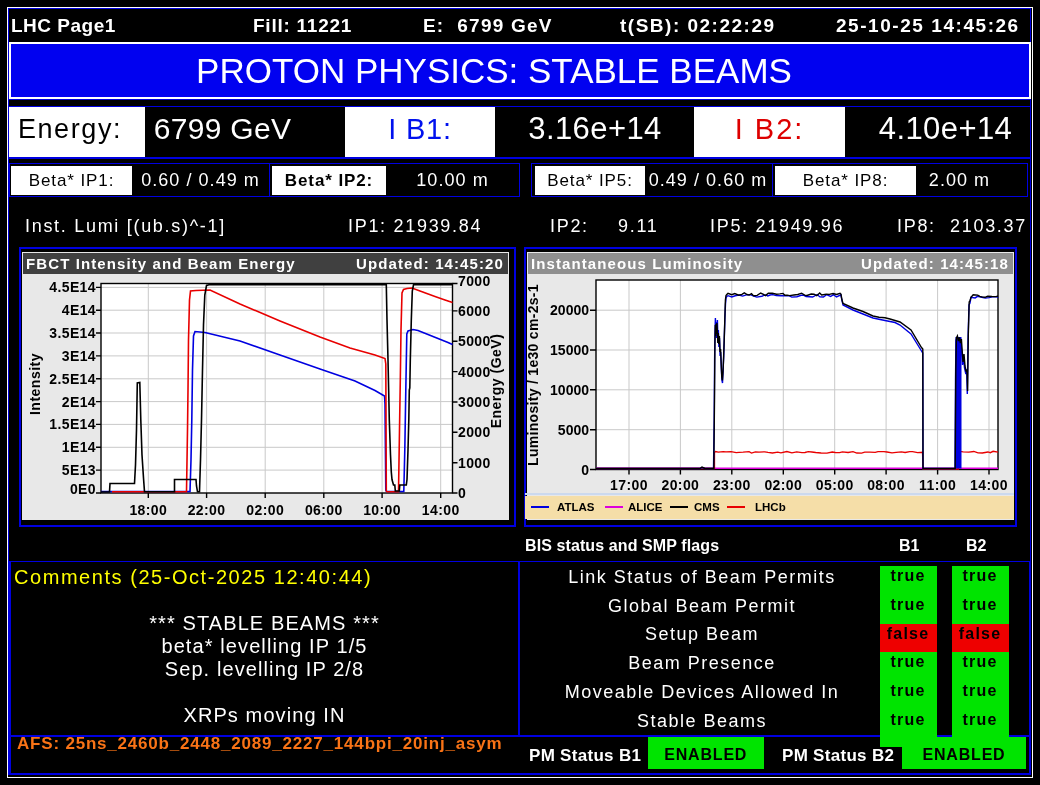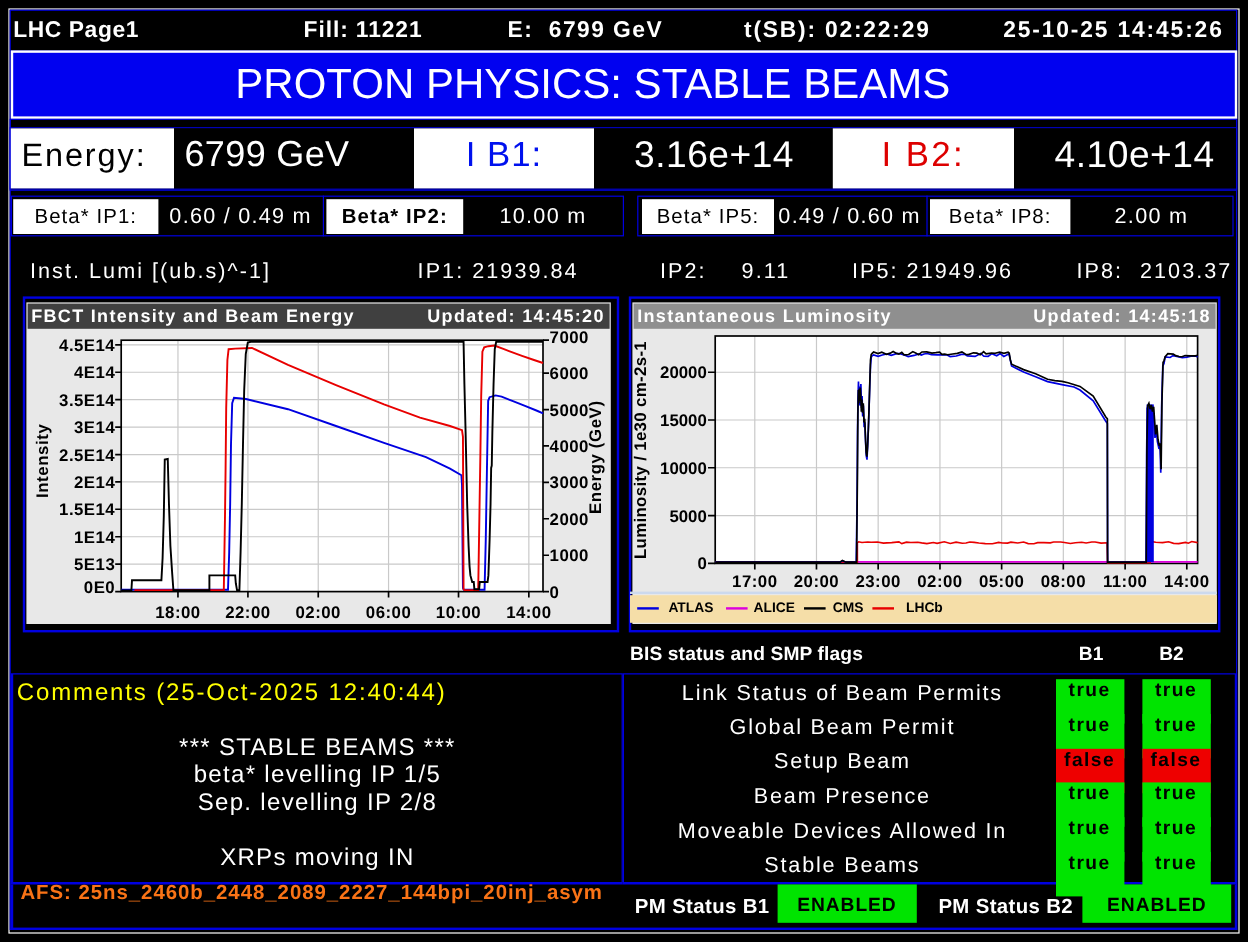--- a/index.html
+++ b/index.html
@@ -48,21 +48,21 @@
   <div class="abs" style="left:9px;top:163px;width:511px;height:34px;border:1px solid #0000e0;"></div>
   <div class="abs" style="left:531px;top:163px;width:497px;height:34px;border:1px solid #0000e0;"></div>
   <div class="abs bl" style="left:11px;top:166px;width:121px;">Beta* IP1:</div>
   <div class="abs bv" style="left:133px;top:166px;width:135px;">0.60 / 0.49 m</div>
   <div class="abs" style="left:269px;top:163px;width:1px;height:34px;background:#0000e0;"></div>
   <div class="abs bl" style="left:272px;top:166px;width:114px;font-weight:bold;">Beta* IP2:</div>
   <div class="abs bv" style="left:387px;top:166px;width:131px;">10.00 m</div>
   <div class="abs bl" style="left:535px;top:166px;width:110px;">Beta* IP5:</div>
   <div class="abs bv" style="left:646px;top:166px;width:124px;">0.49 / 0.60 m</div>
   <div class="abs" style="left:772px;top:163px;width:1px;height:34px;background:#0000e0;"></div>
-  <div class="abs bl" style="left:775px;top:166px;width:117px;">Beta* IP8:</div>
+  <div class="abs bl" style="left:775px;top:166px;width:141px;">Beta* IP8:</div>
   <div class="abs bv" style="left:893px;top:166px;width:133px;">2.00 m</div>
 
   <div class="abs" style="left:0;top:216px;width:1040px;height:20px;">
     <span class="abs lum" style="left:25px;">Inst. Lumi [(ub.s)^-1]</span>
     <span class="abs lum" style="left:348px;">IP1: 21939.84</span>
     <span class="abs lum" style="left:550px;">IP2:</span>
     <span class="abs lum" style="left:618px;">9.11</span>
     <span class="abs lum" style="left:710px;">IP5: 21949.96</span>
     <span class="abs lum" style="left:897px;">IP8:</span>
     <span class="abs lum" style="left:950px;">2103.37</span>

